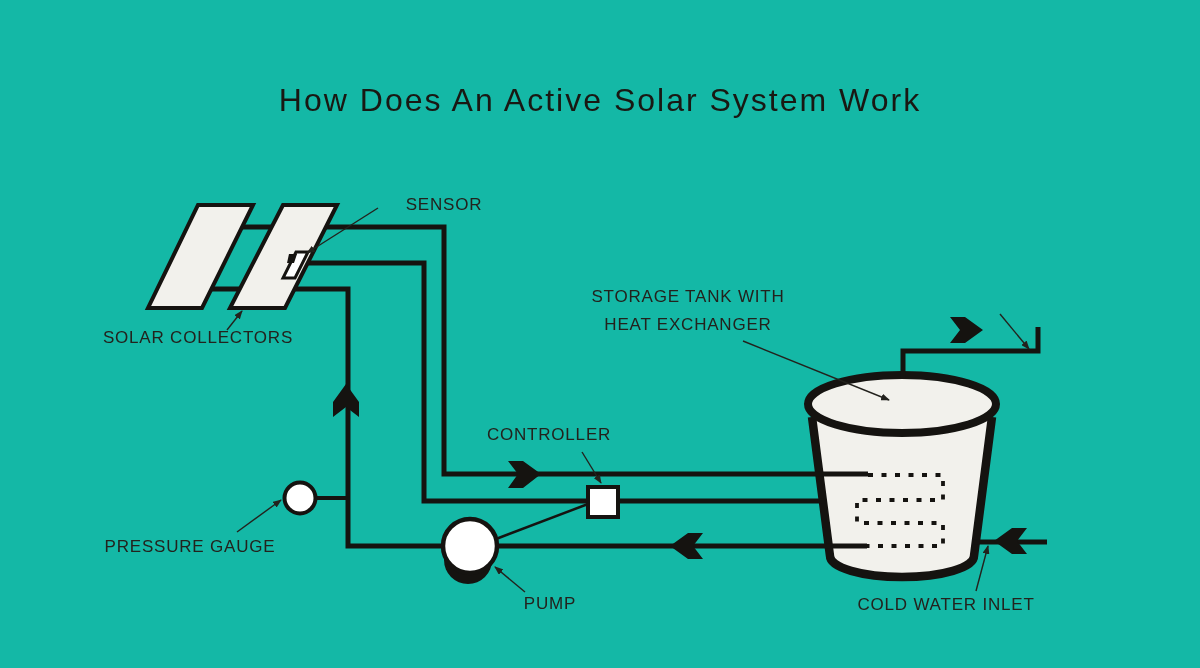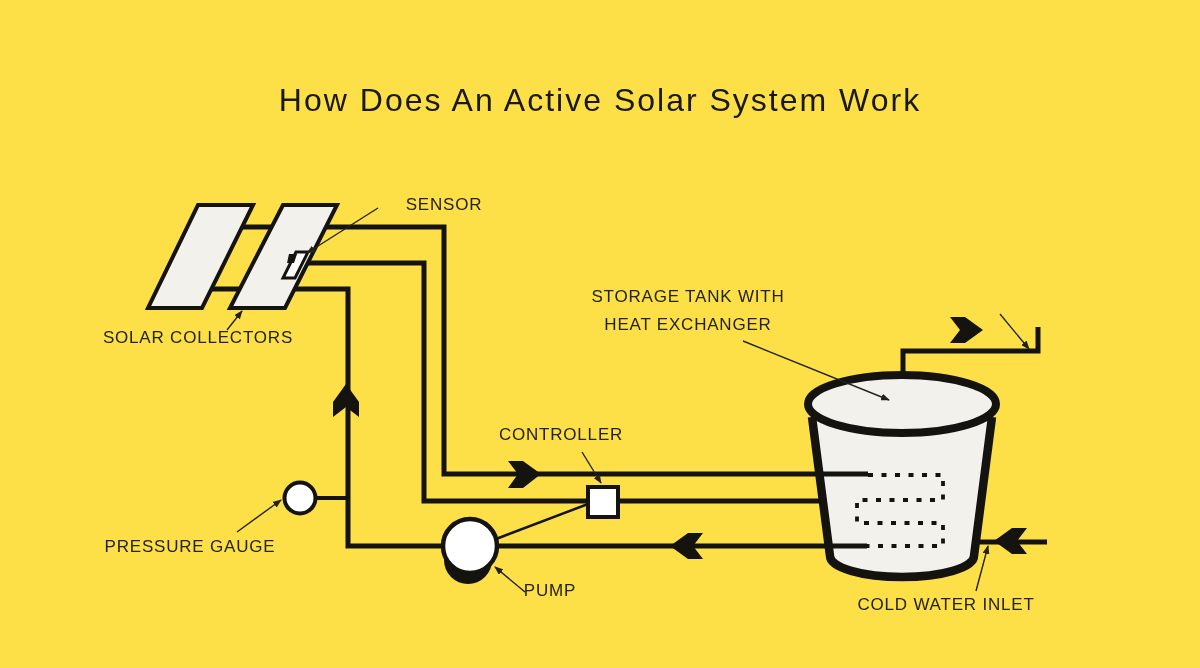--- a/index.html
+++ b/index.html
@@ -1,20 +1,20 @@
 <!DOCTYPE html>
 <html><head>
 <meta charset="utf-8">
 <style>
   html,body{margin:0;padding:0;}
   body{font-family:"Liberation Sans", sans-serif;}
   .canvas{
     position:relative;
     width:1200px;height:668px;
-    background:#fde047;
+    background:#14b8a6;
     overflow:hidden;
   }
   .canvas svg{position:absolute;left:0;top:0;}
   .label{
     position:absolute;
     transform:translate(-50%,-50%);
     font-size:17px;
     letter-spacing:0.8px;
     color:#23221d;
     white-space:nowrap;
@@ -102,21 +102,21 @@
   <div class="label" style="left:412px;top:205px;margin-left:32px;">SENSOR</div>
 
   <div class="label" style="left:198px;top:338px;">SOLAR COLLECTORS</div>
 
   <div class="label two-line" style="left:688px;top:311px;">
     <span>STORAGE TANK WITH</span><br>
     <span>HEAT EXCHANGER</span>
   </div>
 
 
-  <div class="label" style="left:549px;top:435px;margin-left:12px;">CONTROLLER</div>
+  <div class="label" style="left:549px;top:435px;">CONTROLLER</div>
 
   <div class="label" style="left:190px;top:547px;">PRESSURE GAUGE</div>
 
-  <div class="label" style="left:550px;top:591px;">PUMP</div>
+  <div class="label" style="left:550px;top:604px;">PUMP</div>
 
   <div class="label" style="left:946px;top:605px;">COLD WATER INLET</div>
 
 </div>
 
 </body></html>

